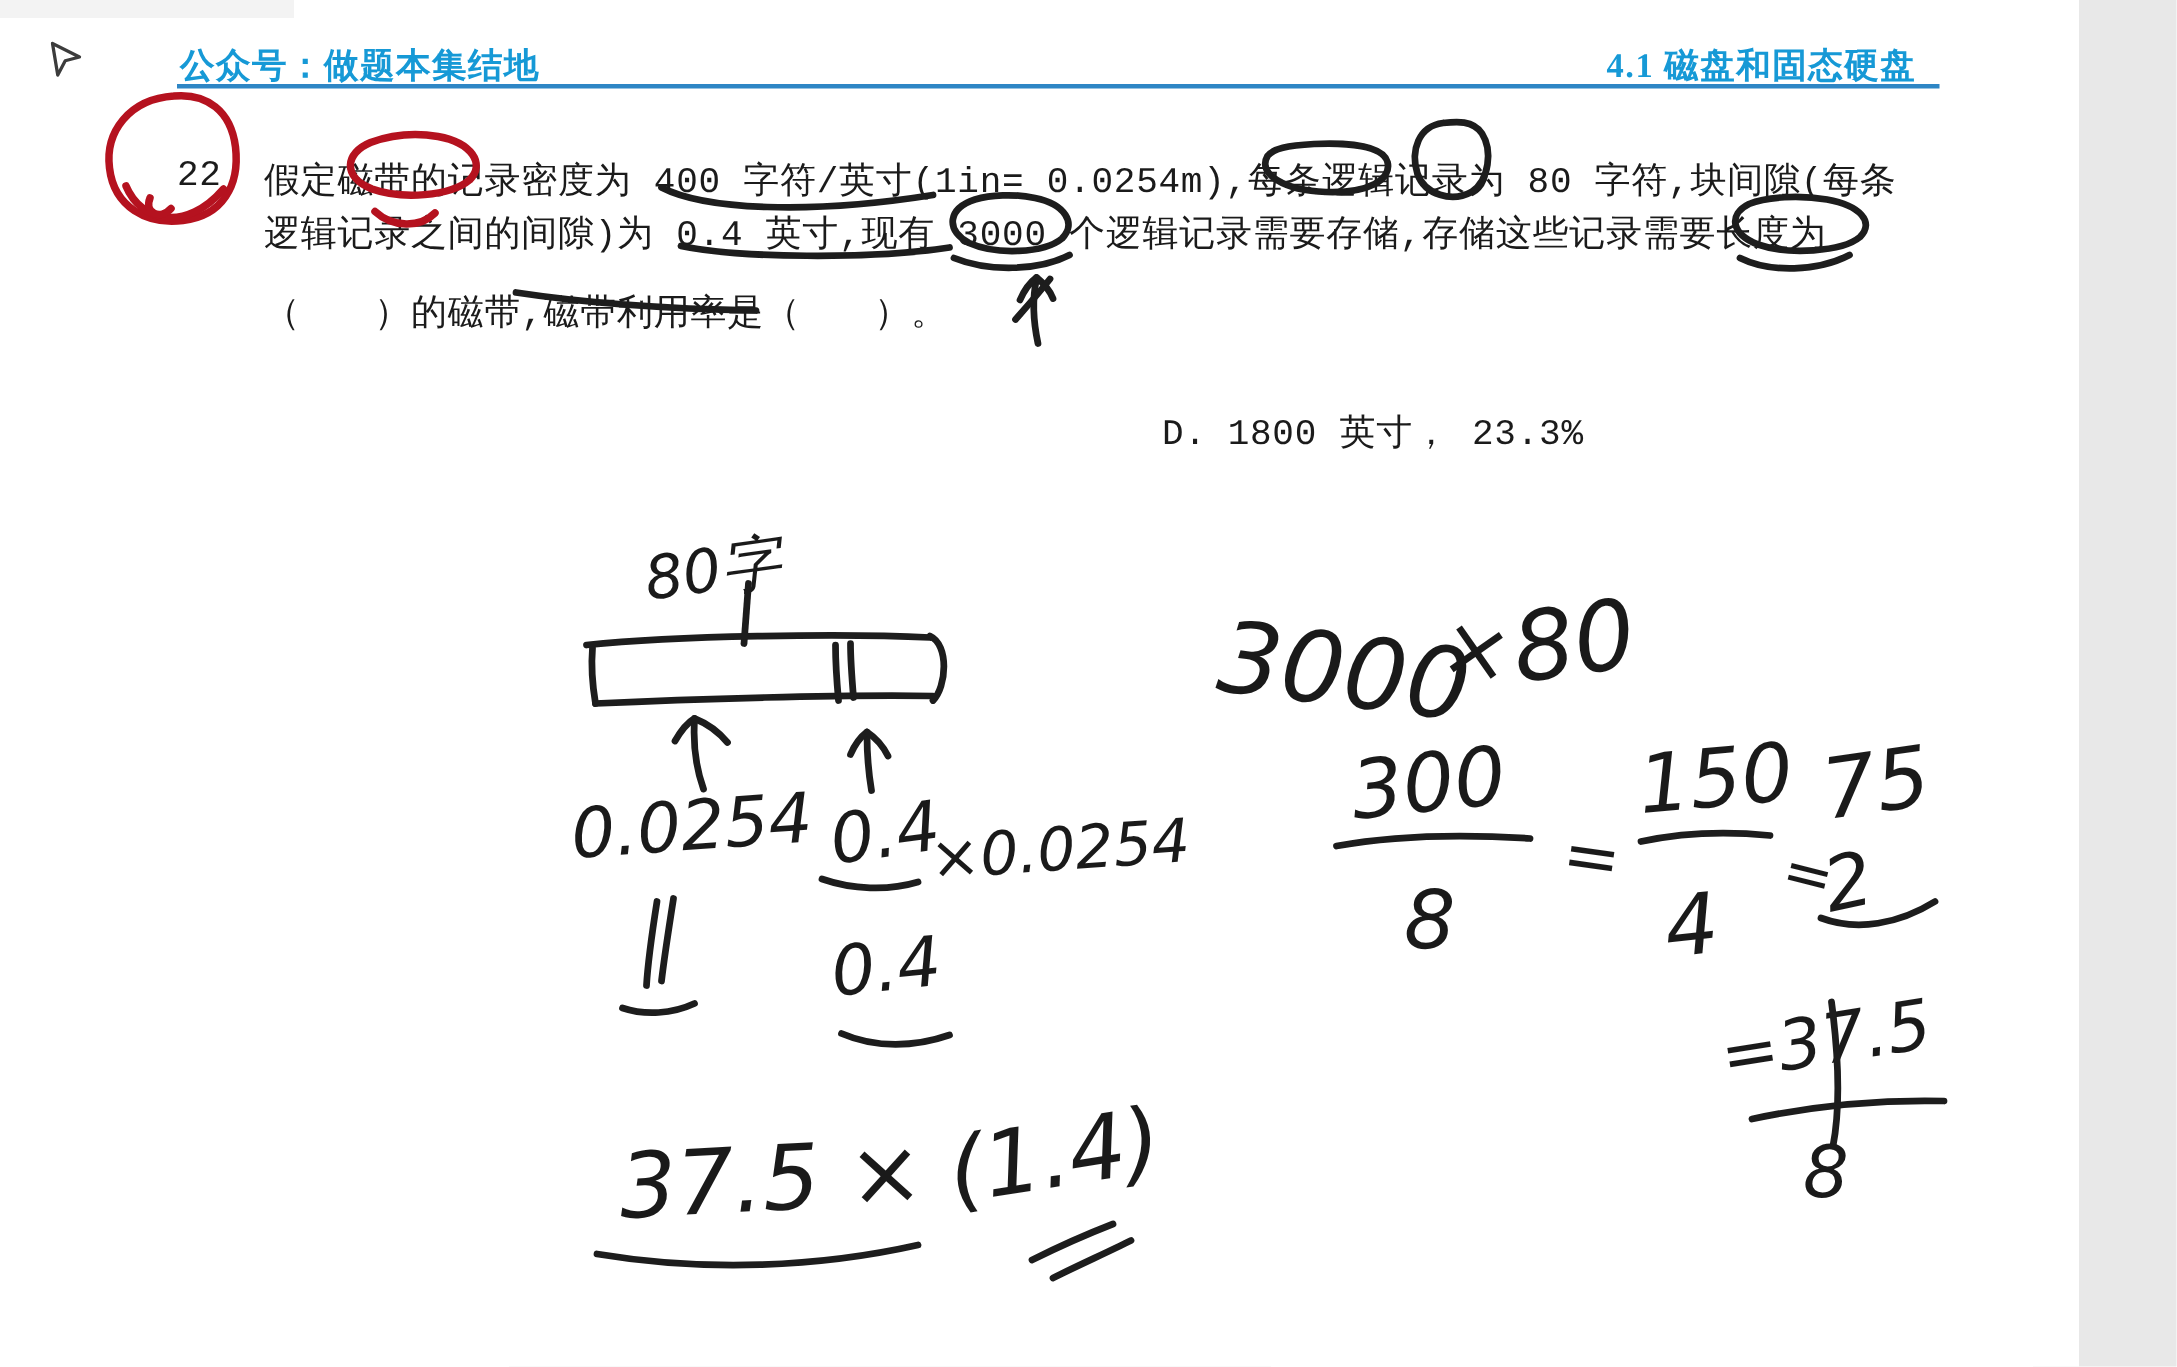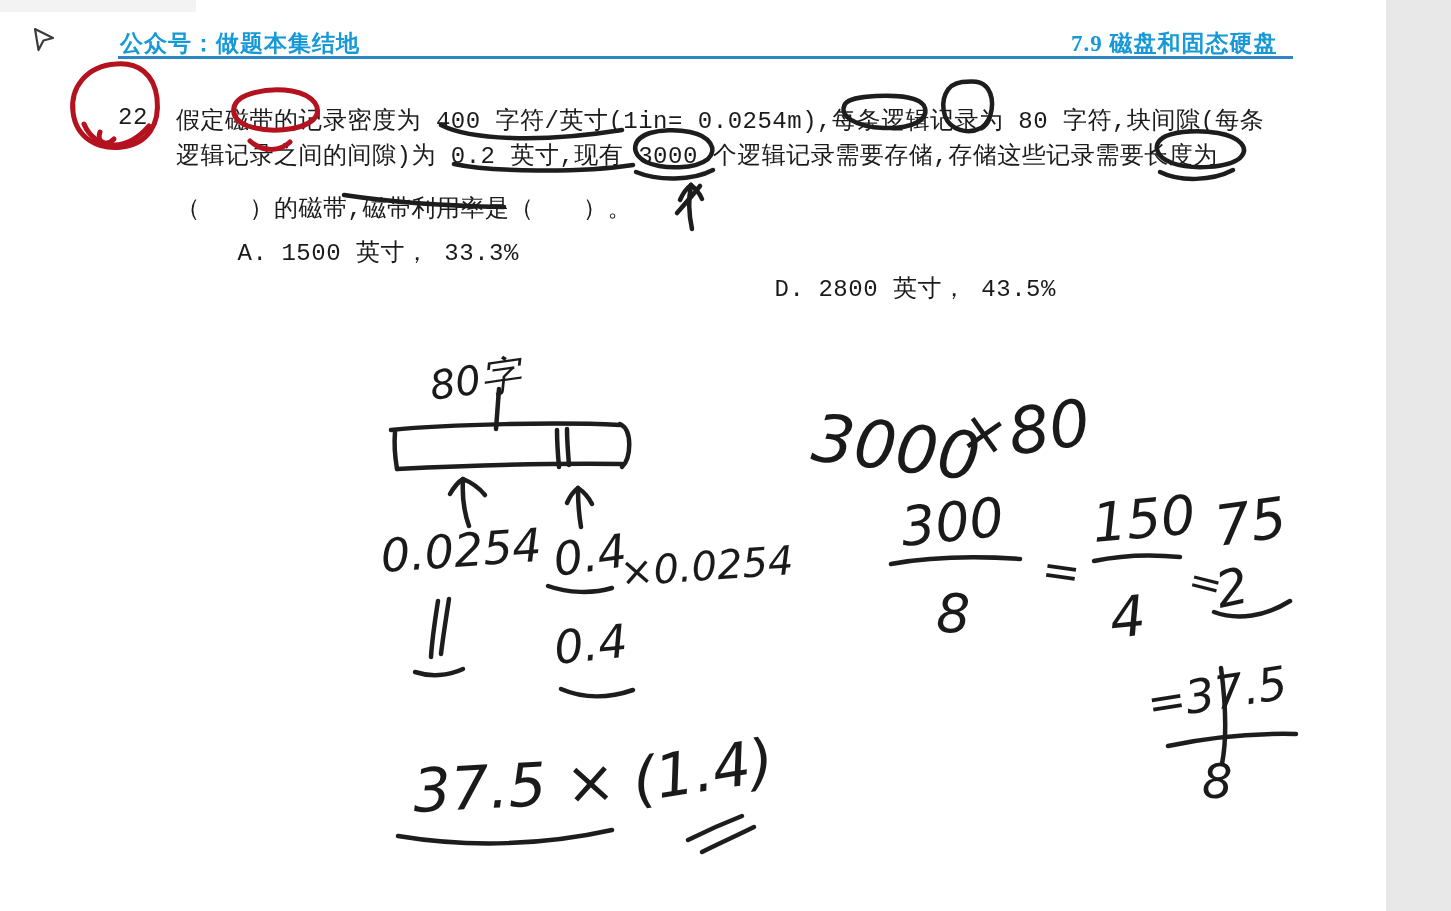--- a/index.html
+++ b/index.html
@@ -50,33 +50,30 @@
   .hw   { font-family:"DejaVu Sans",sans-serif; font-style:italic; fill:#1a1a1a; }
 </style>
 </head>
 <body>
 
 <div class="page">
 
   <div class="corner-artifact"></div>
 
   <div class="hdr-left">公众号：做题本集结地</div>
-  <div class="hdr-right">7.9  磁盘和固态硬盘</div>
+  <div class="hdr-right">4.1  磁盘和固态硬盘</div>
   <div class="hdr-rule"></div>
 
   <div class="qtext q-number">22.</div>
   <div class="qtext q-line1">假定磁带的记录密度为 400 字符/英寸(1in= 0.0254m),每条逻辑记录为 80 字符,块间隙(每条</div>
-  <div class="qtext q-line2">逻辑记录之间的间隙)为 0.2 英寸,现有 3000 个逻辑记录需要存储,存储这些记录需要长度为</div>
+  <div class="qtext q-line2">逻辑记录之间的间隙)为 0.4 英寸,现有 3000 个逻辑记录需要存储,存储这些记录需要长度为</div>
   <div class="qtext q-line3">（　　）的磁带,磁带利用率是（　　）。</div>
 
-  <div class="qtext opt opt-a">
-    <span class="lbl">A.</span><span>1500 英寸， 33.3%</span>
-  </div>
   <div class="qtext opt opt-d">
-    <span class="lbl">D.</span><span>2800 英寸， 43.5%</span>
+    <span class="lbl">D.</span><span>1800 英寸， 23.3%</span>
   </div>
 
   <svg class="overlay" viewBox="0 0 1451 911">
 
     <g>
       <path class="red" d="M116,64 C86,66 70,88 73,112 C76,138 98,150 122,147 C148,144 160,124 157,98 C154,74 138,62 116,64"></path>
       <path class="red" d="M84,124 C94,148 124,155 149,126"></path>
       <path class="red" d="M100,132 C96,142 107,147 114,139"></path>
     </g>
     <g>

